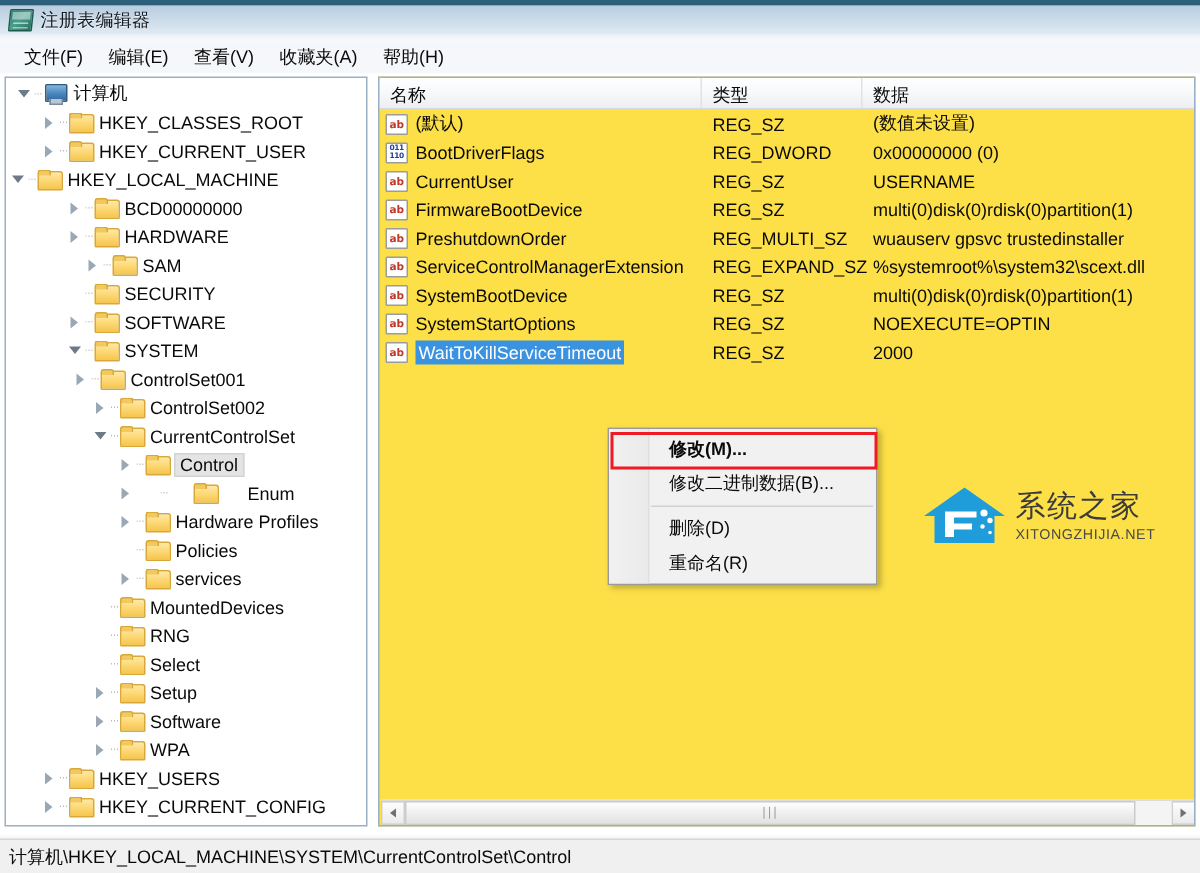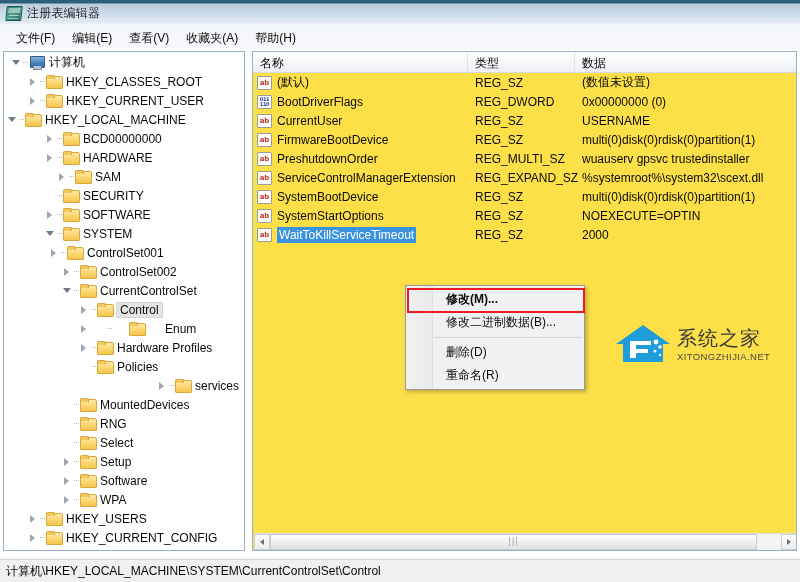--- a/index.html
+++ b/index.html
@@ -531,21 +531,21 @@
             <span class="tlabel">Hardware Profiles</span>
           </div>
           <div class="tnode" style="padding-left: 72px;">
             <span class="arrow none">
               <i></i>
             </span>
             <span class="dots"></span>
             <span class="folder"></span>
             <span class="tlabel">Policies</span>
           </div>
-          <div class="tnode" style="padding-left: 72px; justify-content: flex-end;">
+          <div class="tnode" style="padding-left: 72px;">
             <span class="arrow collapsed">
               <i></i>
             </span>
             <span class="dots"></span>
             <span class="folder"></span>
             <span class="tlabel">services</span>
           </div>
           <div class="tnode" style="padding-left: 55px;">
             <span class="arrow none">
               <i></i>

